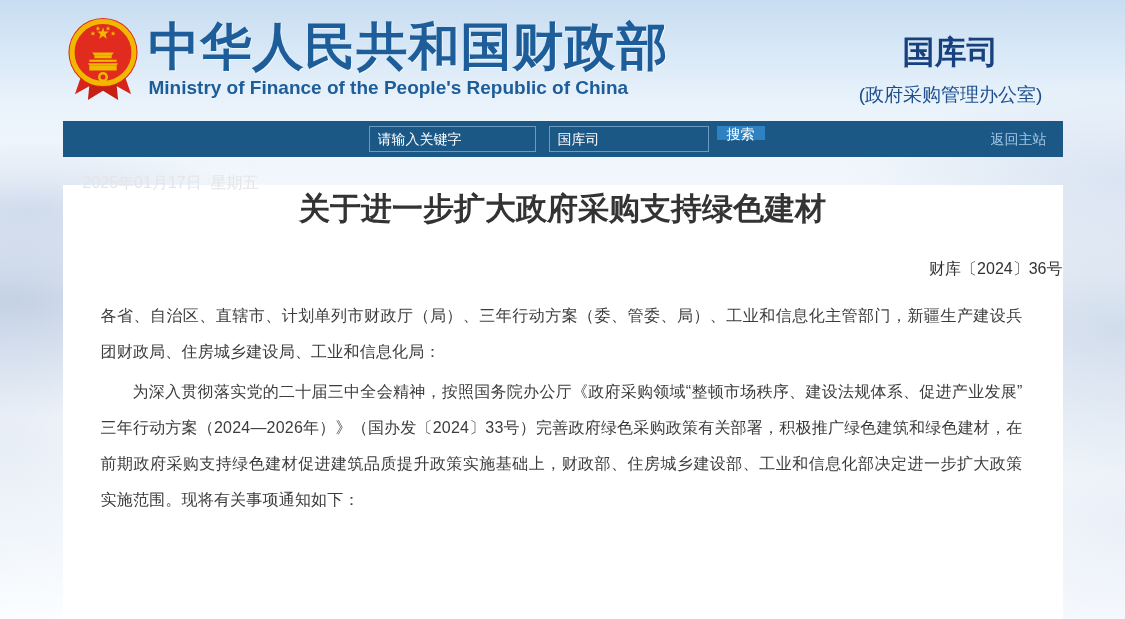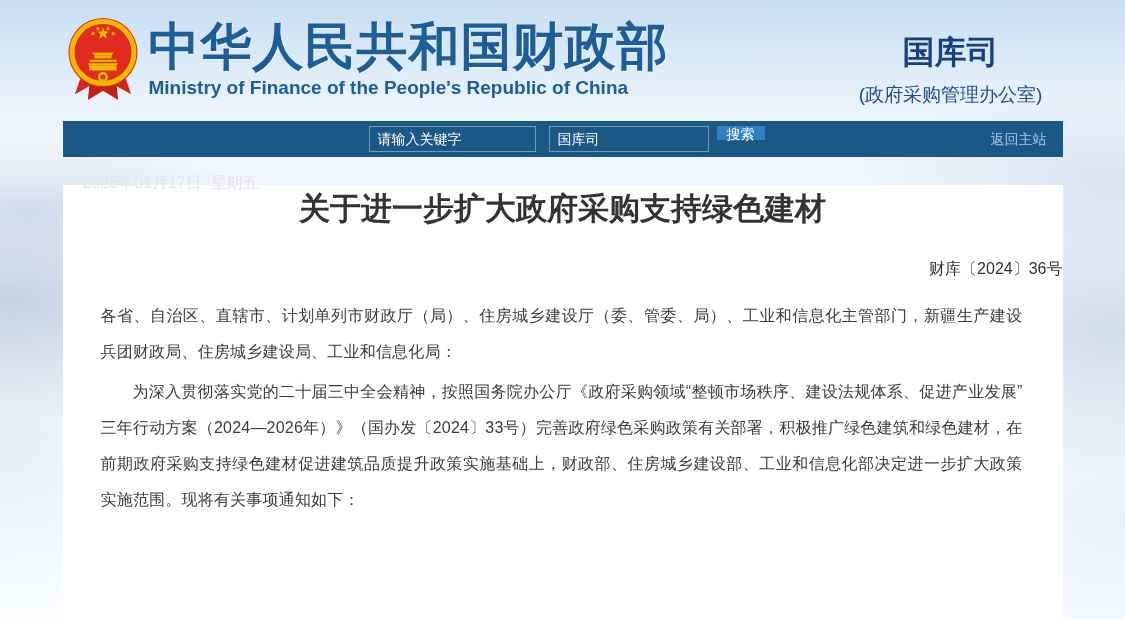--- a/index.html
+++ b/index.html
@@ -137,18 +137,18 @@
 
   <main class="panel">
 
     <h1 class="doc-title">
       <div>关于进一步扩大政府采购支持绿色建材</div>
     </h1>
 
     <div class="doc-number">财库〔2024〕36号</div>
 
     <div class="doc-body">
-      <p class="first">各省、自治区、直辖市、计划单列市财政厅（局）、住房城乡建设厅（委、管委、局）、工业和信息化主管部门，新疆生产建设兵团财政局、住房城乡建设局、工业和信息化局：</p>
+      <p class="first">各省、自治区、直辖市、计划单列市财政厅（局）、三年行动方案（委、管委、局）、工业和信息化主管部门，新疆生产建设兵团财政局、住房城乡建设局、工业和信息化局：</p>
       <p class="indent">为深入贯彻落实党的二十届三中全会精神，按照国务院办公厅《政府采购领域“整顿市场秩序、建设法规体系、促进产业发展”三年行动方案（2024—2026年）》（国办发〔2024〕33号）完善政府绿色采购政策有关部署，积极推广绿色建筑和绿色建材，在前期政府采购支持绿色建材促进建筑品质提升政策实施基础上，财政部、住房城乡建设部、工业和信息化部决定进一步扩大政策实施范围。现将有关事项通知如下：</p>
     </div>
   </main>
 
 </div>
 
 </body></html>

